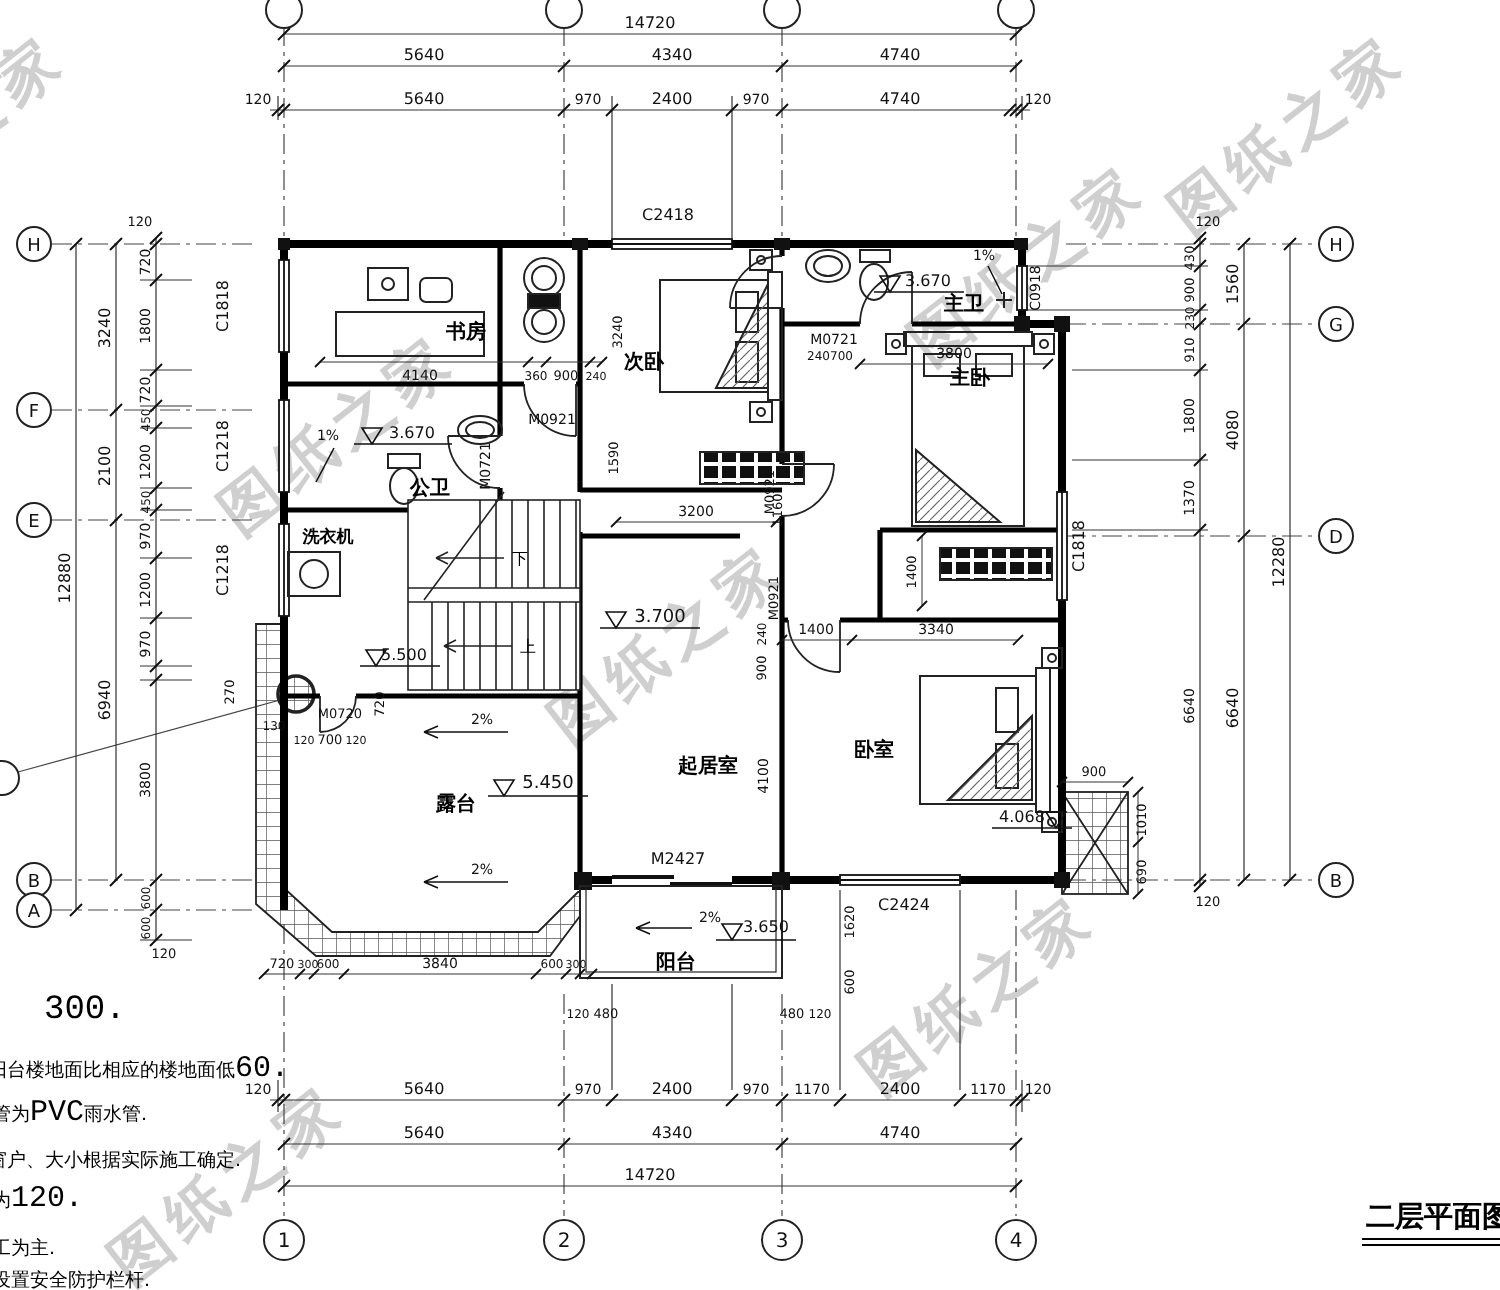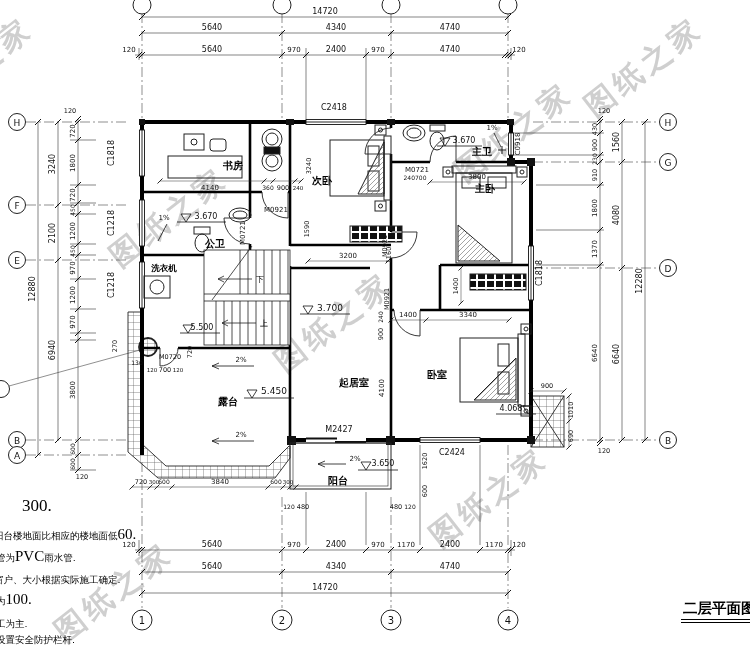--- a/index.html
+++ b/index.html
@@ -17,21 +17,21 @@
   .code{font-size:8px;text-anchor:middle;}
   .code7{font-size:7px;text-anchor:middle;}
   .lvl{font-size:8px;text-anchor:middle;}
   .lvl9{font-size:9px;text-anchor:middle;}
   .bub{font-size:9px;text-anchor:middle;}
   .bub10{font-size:10px;text-anchor:middle;}
   .cjk8{font-size:8px;text-anchor:middle;fill:#000;}
   .wm{font-size:30px;font-weight:bold;fill:#c7c7c7;opacity:.85;letter-spacing:5px;text-anchor:middle;}
   .notes{position:absolute;left:0;top:0;width:340px;}
   .note-line{position:absolute;white-space:nowrap;font-size:9.5px;color:#000;}
-  .note-line .big{font-size:15px;font-family:Liberation Serif, serif;}
+  .note-line .big{font-size:15px;font-family:Liberation Mono, monospace;}
   .note-line.first .big{font-size:17px;}
   #title-block{position:absolute;left:681px;top:599px;font-size:14.5px;font-weight:bold;
     color:#000;border-bottom:4px double #000;padding:0 2px 1px 2px;white-space:nowrap;}
 </style>
 </head>
 <body>
 
 <div id="page">
 <svg width="750" height="645" viewBox="0 0 750 645">
   <defs>
@@ -482,19 +482,19 @@
     <text class="room" x="228" y="405">露台</text>
     <text class="room" x="338" y="484">阳台</text>
   </g>
 </svg>
 
 <div class="notes">
   <div class="note-line first" style="left:22px;top:496px"><span class="big">300.</span></div>
   <div class="note-line" style="left:-6px;top:526px"><span>阳台楼地面比相应的楼地面低</span><span class="big">60.</span></div>
   <div class="note-line" style="left:-4px;top:548px"><span>管为</span><span class="big">PVC</span><span>雨水管.</span></div>
   <div class="note-line" style="left:-6px;top:574px"><span>窗户、大小根据实际施工确定.</span></div>
-  <div class="note-line" style="left:-4px;top:591px"><span>为</span><span class="big">100.</span></div>
+  <div class="note-line" style="left:-4px;top:591px"><span>为</span><span class="big">120.</span></div>
   <div class="note-line" style="left:-4px;top:618px"><span>工为主.</span></div>
   <div class="note-line" style="left:-4px;top:634px"><span>设置安全防护栏杆.</span></div>
 </div>
 
 <div id="title-block">二层平面图</div>
 </div>
 
 </body></html>

